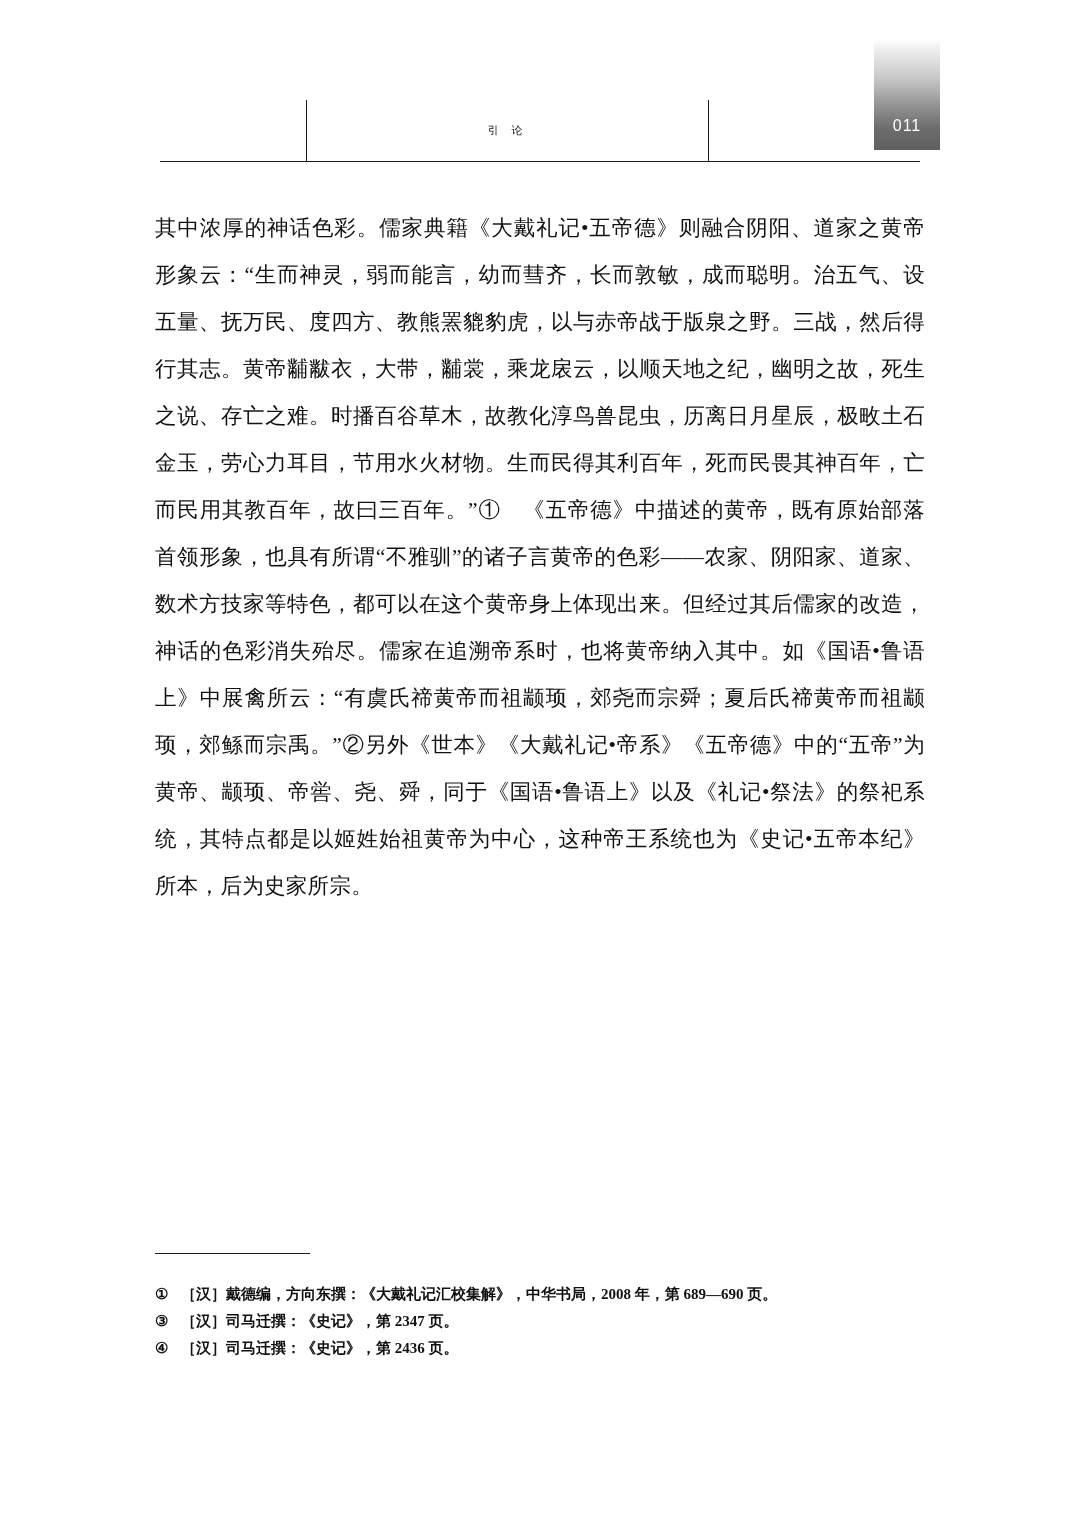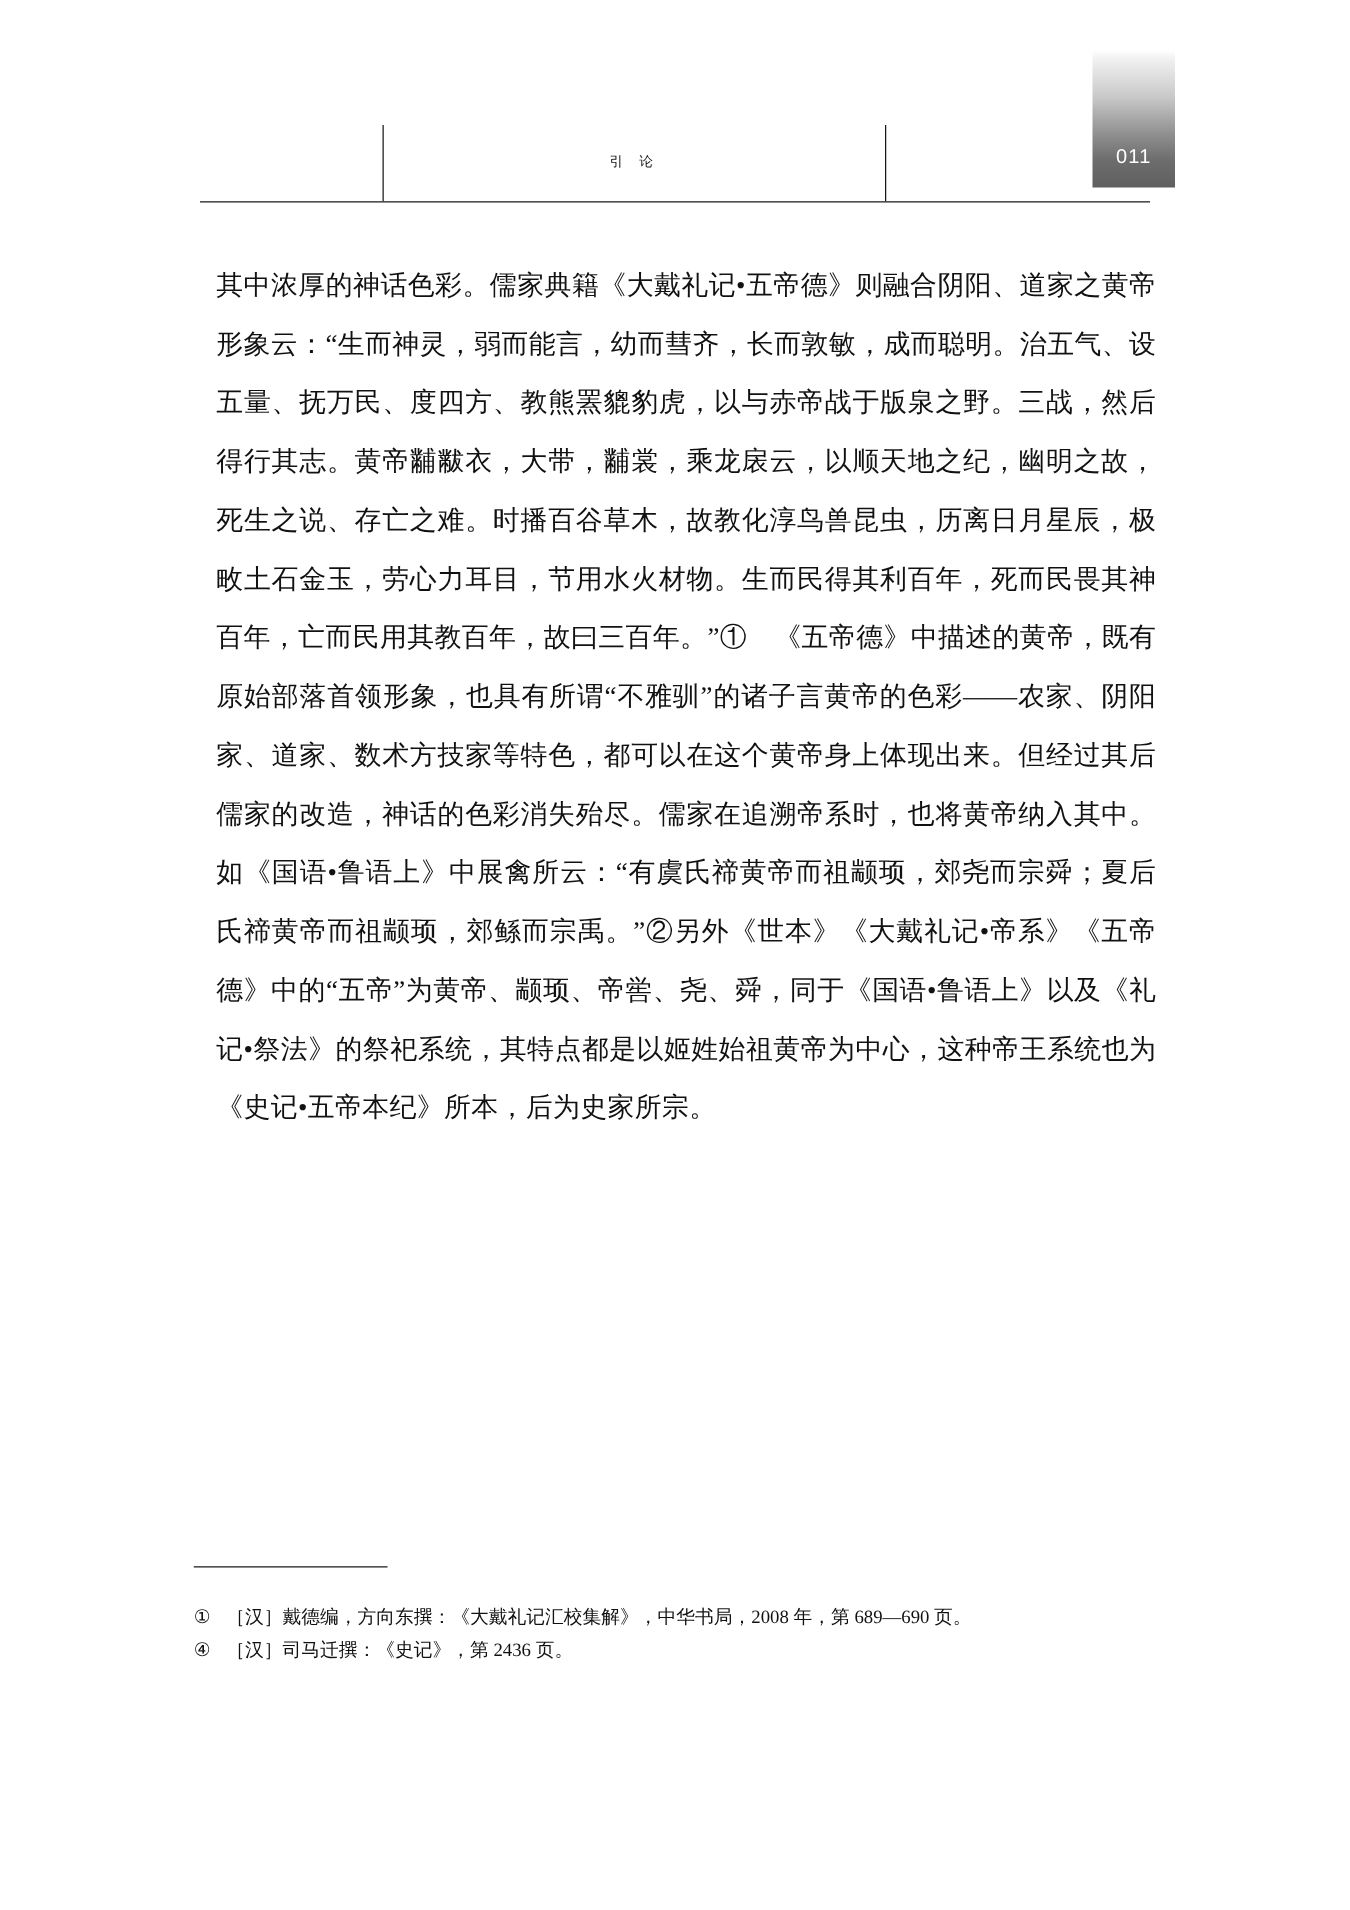--- a/index.html
+++ b/index.html
@@ -89,21 +89,21 @@
     left: 155px;
     top: 205px;
     width: 770px;
   }
   .para {
     font-size: 21.5px;
     line-height: 47px;
     text-align: justify;
     text-justify: inter-ideograph;
     letter-spacing: 0.3px;
-    margin: 0 0 0 18px;
+    margin: 0 0 0 0;
   }
   .para.indent {
     text-indent: 44px;
   }
   .para + .para {
     margin-top: 0;
   }
 
   
   .fn-rule {
@@ -118,20 +118,21 @@
     position: absolute;
     left: 155px;
     top: 1281px;
     width: 770px;
   }
   .fn-item {
     font-size: 15px;
     line-height: 27px;
     color: #111;
     white-space: nowrap;
+    font-weight: bold;
   }
   .fn-mark {
     display: inline-block;
     width: 26px;
   }
 </style>
 </head>
 <body>
 
 <div class="page">
@@ -149,17 +150,20 @@
   <div class="body-text">
     <p class="para">其中浓厚的神话色彩。儒家典籍《大戴礼记•五帝德》则融合阴阳、道家之黄帝形象云：“生而神灵，弱而能言，幼而彗齐，长而敦敏，成而聪明。治五气、设五量、抚万民、度四方、教熊罴貔豹虎，以与赤帝战于版泉之野。三战，然后得行其志。黄帝黼黻衣，大带，黼裳，乘龙扆云，以顺天地之纪，幽明之故，死生之说、存亡之难。时播百谷草木，故教化淳鸟兽昆虫，历离日月星辰，极畋土石金玉，劳心力耳目，节用水火材物。生而民得其利百年，死而民畏其神百年，亡而民用其教百年，故曰三百年。”①　《五帝德》中描述的黄帝，既有原始部落首领形象，也具有所谓“不雅驯”的诸子言黄帝的色彩——农家、阴阳家、道家、数术方技家等特色，都可以在这个黄帝身上体现出来。但经过其后儒家的改造，神话的色彩消失殆尽。儒家在追溯帝系时，也将黄帝纳入其中。如《国语•鲁语上》中展禽所云：“有虞氏禘黄帝而祖颛顼，郊尧而宗舜；夏后氏禘黄帝而祖颛顼，郊鲧而宗禹。”②另外《世本》《大戴礼记•帝系》《五帝德》中的“五帝”为黄帝、颛顼、帝喾、尧、舜，同于《国语•鲁语上》以及《礼记•祭法》的祭祀系统，其特点都是以姬姓始祖黄帝为中心，这种帝王系统也为《史记•五帝本纪》所本，后为史家所宗。</p>
   </div>
 
   <div class="fn-rule"></div>
   <div class="footnotes">
     <div class="fn-item">
       <span class="fn-mark">①</span><span>［汉］戴德编，方向东撰：《大戴礼记汇校集解》，中华书局，2008 年，第 689—690 页。</span>
     </div>
     <div class="fn-item">
+      <span class="fn-mark">③</span><span>［汉］司马迁撰：《史记》，第 2347 页。</span>
+    </div>
+    <div class="fn-item">
       <span class="fn-mark">④</span><span>［汉］司马迁撰：《史记》，第 2436 页。</span>
     </div>
   </div>
 
 </div>
 
 </body></html>

